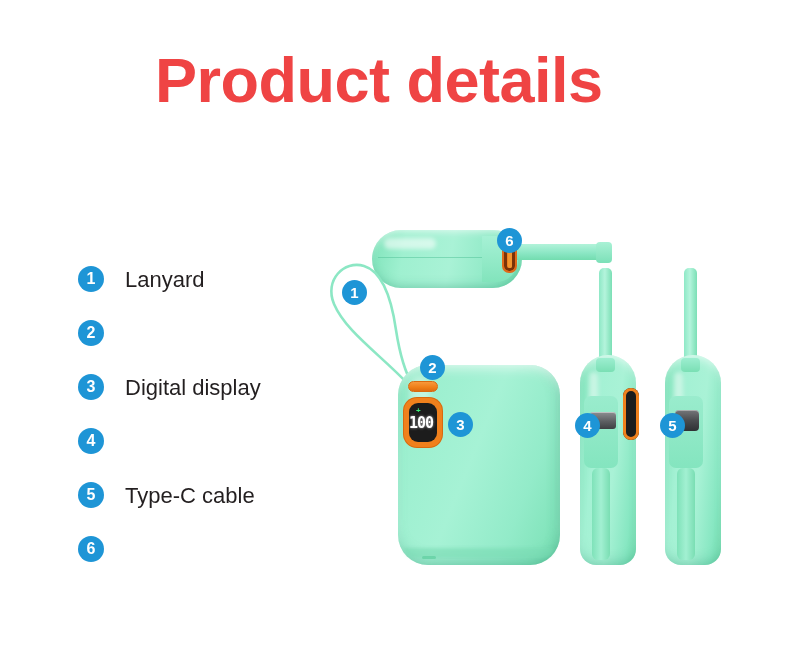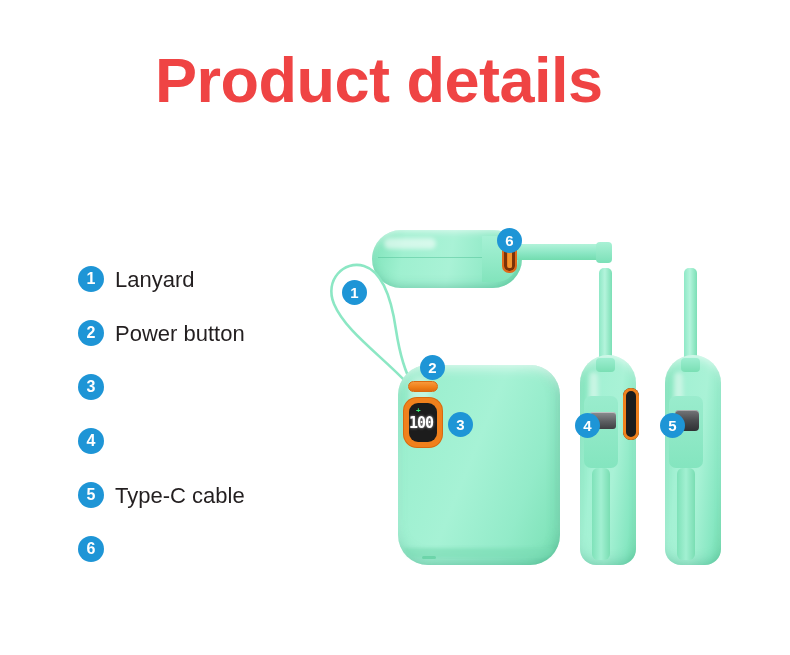--- a/index.html
+++ b/index.html
@@ -50,21 +50,21 @@
     border-radius: 50%;
     background: #1e95d6;
     color: #ffffff;
     font-family: "Liberation Sans", sans-serif;
     font-size: 16px;
     font-weight: bold;
     line-height: 26px;
     text-align: center;
   }
   .legend-label {
-    margin-left: 11px;
+    margin-left: 21px;
     font-family: "Liberation Sans", sans-serif;
     font-size: 22px;
     line-height: 27px;
     color: #231f20;
     white-space: nowrap;
   }
 
   
   #product-scene {
     position: absolute;
@@ -413,25 +413,25 @@
 
 <div id="legend">
 
   <div class="legend-item">
     <div class="badge">1</div>
     <div class="legend-label">Lanyard</div>
   </div>
 
   <div class="legend-item">
     <div class="badge">2</div>
-    <div class="legend-label">Power button</div>
   </div>
 
   <div class="legend-item">
     <div class="badge">3</div>
+    <div class="legend-label">Digital display</div>
   </div>
 
   <div class="legend-item">
     <div class="badge">4</div>
   </div>
 
   <div class="legend-item">
     <div class="badge">5</div>
     <div class="legend-label">Type-C cable</div>
   </div>

